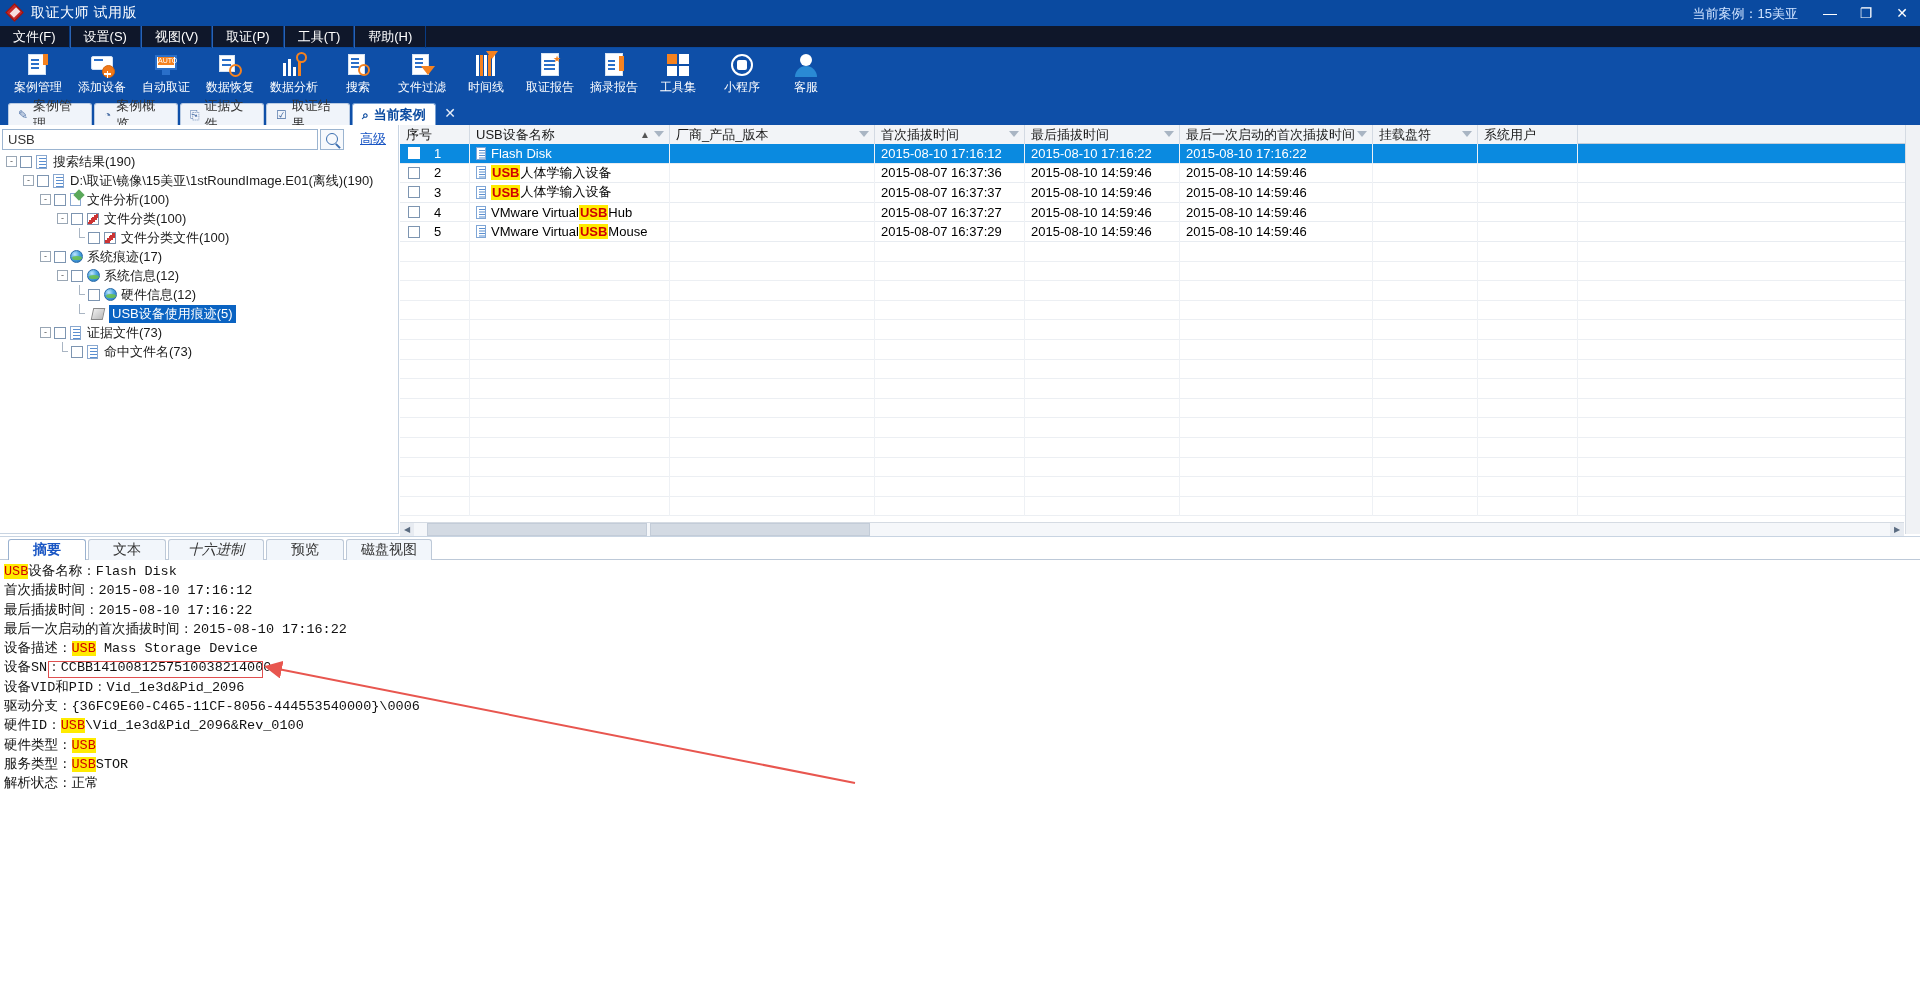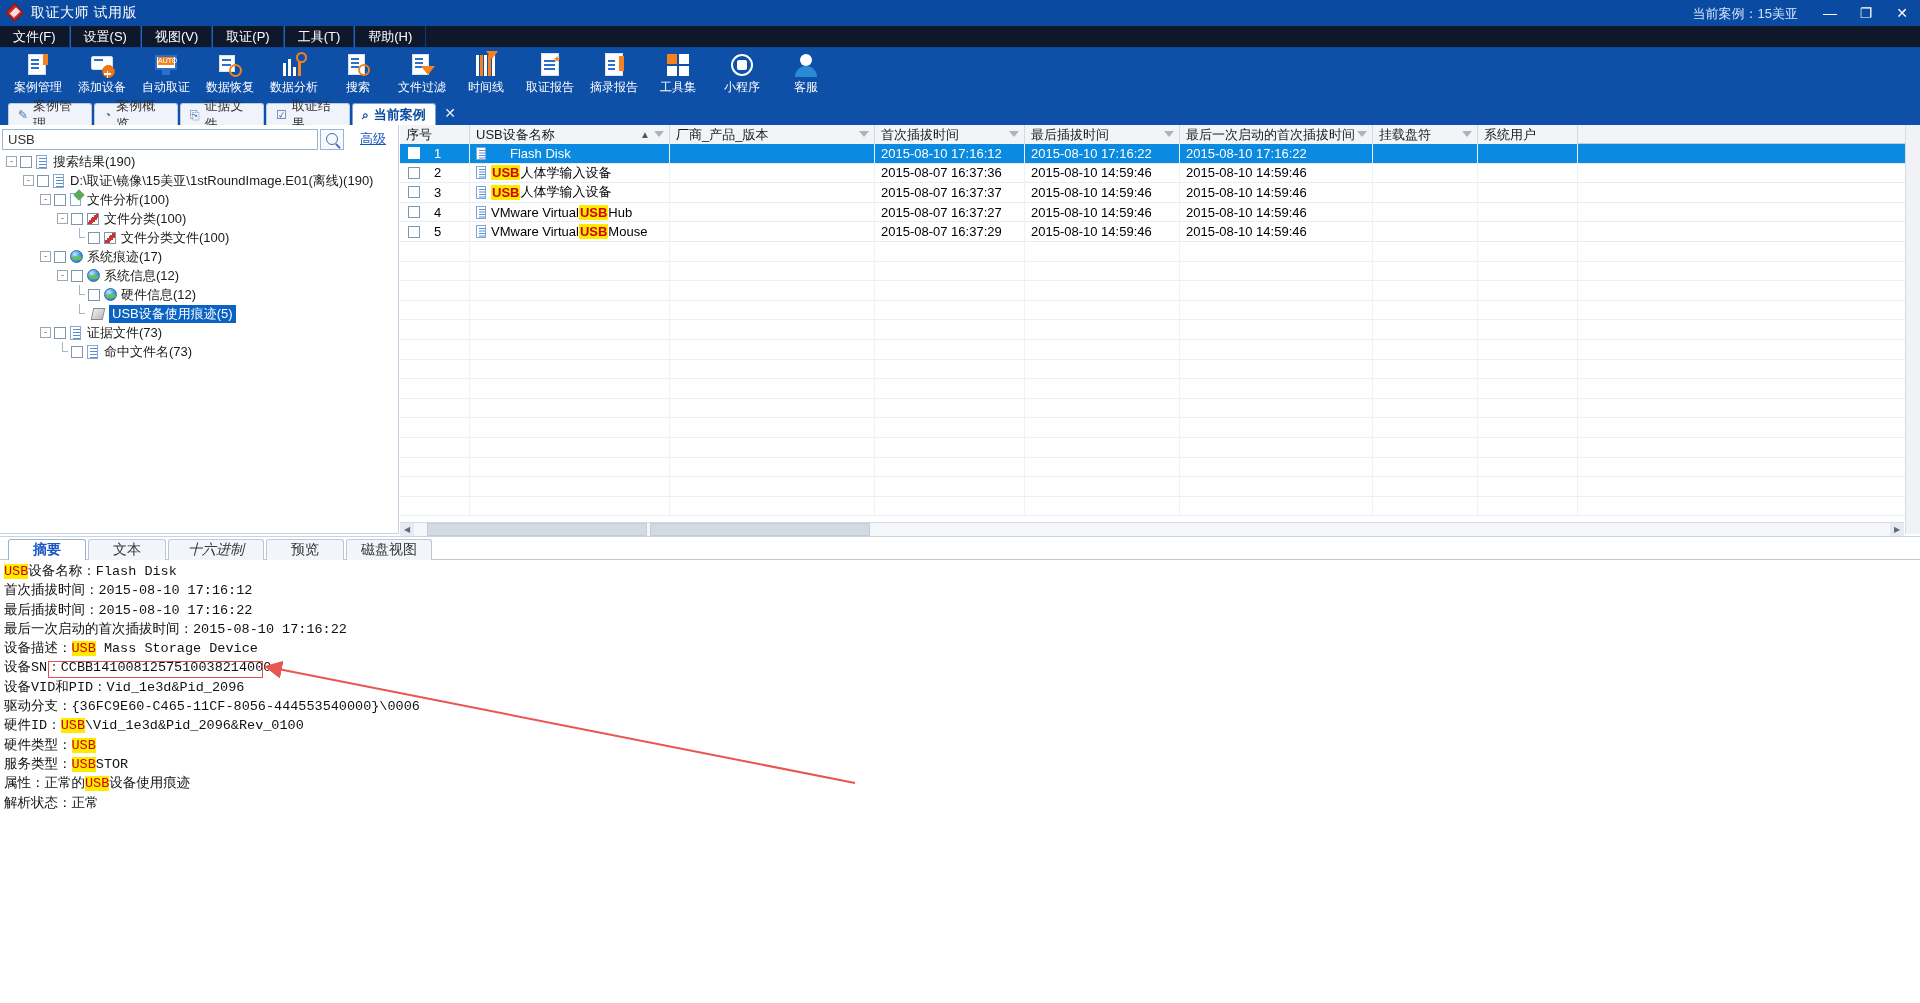--- a/index.html
+++ b/index.html
@@ -549,21 +549,21 @@
         <div class="th" style="width: 100px;">
           <span>系统用户</span>
         </div>
       </div>
     <div class="tbody" id="tbody">
         <div class="trow sel">
           <div class="td" style="width: 70px; padding-left: 0px;">
             <span class="rowcbx"></span>
             <span style="margin-left:14px">1</span>
           </div>
-          <div class="td" style="width: 200px; gap: 19px;">
+          <div class="td" style="width: 200px;">
             <span class="fileico"></span>
             <span>Flash Disk</span>
           </div>
           <div class="td" style="width: 205px;"></div>
           <div class="td" style="width: 150px;">2015-08-10 17:16:12</div>
           <div class="td" style="width: 155px;">2015-08-10 17:16:22</div>
           <div class="td" style="width: 193px;">2015-08-10 17:16:22</div>
           <div class="td" style="width: 105px;"></div>
           <div class="td" style="width: 100px;"></div>
         </div>
@@ -803,21 +803,20 @@
         <div class="dline"><span>首次插拔时间：2015-08-10 17:16:12</span></div>
         <div class="dline"><span>最后插拔时间：2015-08-10 17:16:22</span></div>
         <div class="dline"><span>最后一次启动的首次插拔时间：2015-08-10 17:16:22</span></div>
         <div class="dline"><span>设备描述：</span><span class="dhl">USB</span><span> Mass Storage Device</span></div>
         <div class="dline"><span>设备SN：CCBB1410081257510038214000</span></div>
         <div class="dline"><span>设备VID和PID：Vid_1e3d&amp;Pid_2096</span></div>
         <div class="dline"><span>驱动分支：{36FC9E60-C465-11CF-8056-444553540000}\0006</span></div>
         <div class="dline"><span>硬件ID：</span><span class="dhl">USB</span><span>\Vid_1e3d&amp;Pid_2096&amp;Rev_0100</span></div>
         <div class="dline"><span>硬件类型：</span><span class="dhl">USB</span></div>
         <div class="dline"><span>服务类型：</span><span class="dhl">USB</span><span>STOR</span></div>
-        <div class="dline"><span>属性：正常的</span><span class="dhl">USB</span><span>设备使用痕迹</span></div>
         <div class="dline"><span>解析状态：正常</span></div>
       </div>
   </div>
 
   <div class="boxed"></div>
 
   <svg class="arrow-svg" viewBox="0 0 1920 467">
     <defs>
       <marker id="ahead" markerWidth="9" markerHeight="9" refX="7" refY="4.5" orient="auto">
         <path d="M0,0 L9,4.5 L0,9 Z" fill="#e8564f"></path>

